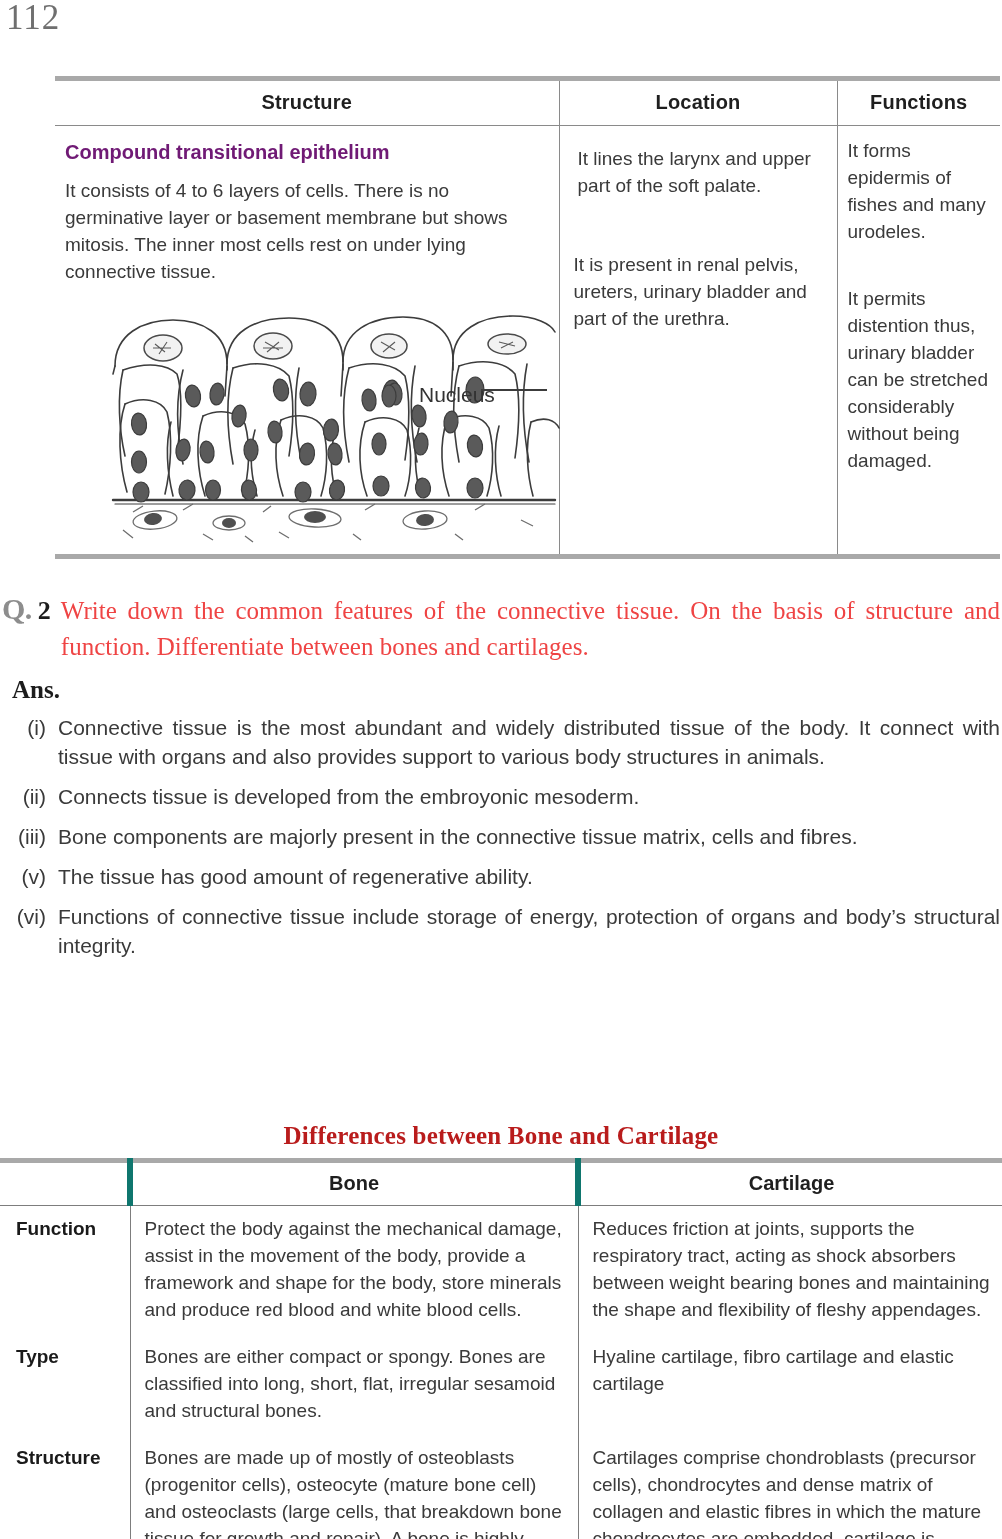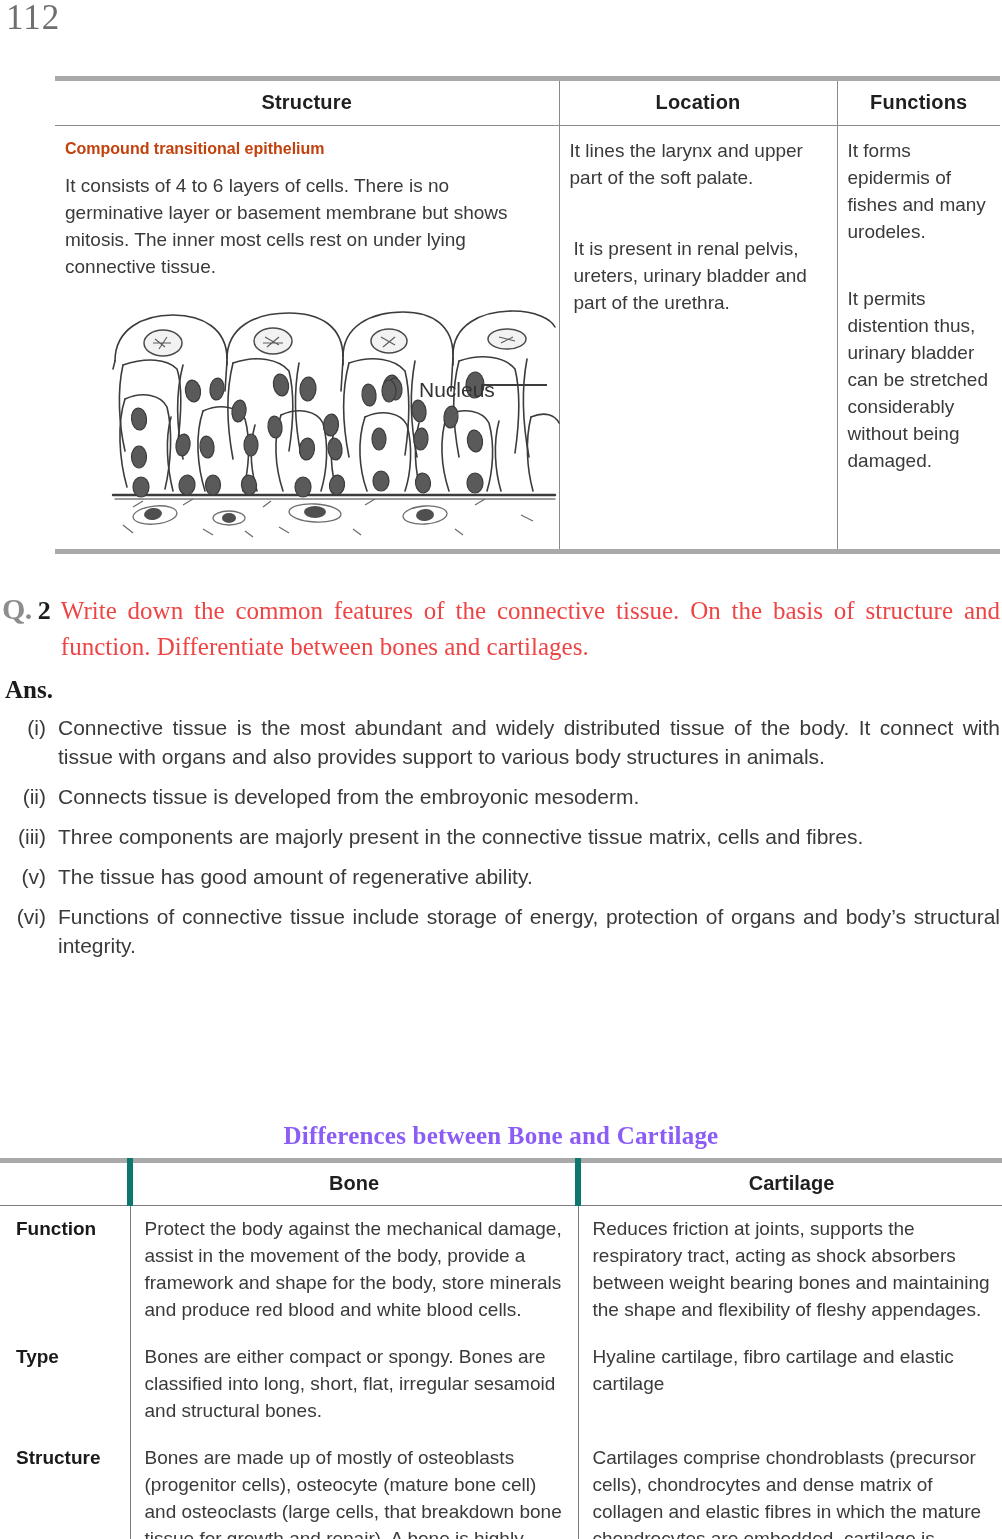--- a/index.html
+++ b/index.html
@@ -75,22 +75,22 @@
     vertical-align: top;
     padding: 12px 10px 10px;
     font-size: 19px;
     line-height: 1.42;
     color: #3a3a3a;
     border-bottom: 5px solid #a9a9a9;
   }
   table.t1 tbody td.sep { border-left: 1px solid #8a8a8a; }
   .t1-title {
     font-weight: 700;
-    font-size: 16px;
-    color: #c2410c;
+    font-size: 20px;
+    color: #701a75;
     margin: 0 0 12px 0;
   }
   .t1-body { margin: 0; }
   .gap-block { height: 40px; }
 
   
   .diagram {
     margin: 18px 0 0 38px;
     width: 460px;
     height: 240px;
@@ -140,21 +140,21 @@
     font-size: 25px;
     color: #ef4444;
     line-height: 1.42;
     text-align: justify;
     flex: 1 1 auto;
   }
   .ans-row {
     display: flex;
     align-items: baseline;
     margin-top: 12px;
-    padding-left: 5px;
+    padding-left: 12px;
     gap: 7px;
   }
   .ans-tag {
     font-family: "Liberation Serif", serif;
     font-weight: 700;
     font-size: 25px;
     color: #1c1c1c;
     flex: 0 0 auto;
     padding-right: 14px;
   }
@@ -190,21 +190,21 @@
     text-align: justify;
   }
   ol.roman li.nojust .itext { text-align: left; }
 
   
   .sub-head {
     text-align: center;
     font-family: "Liberation Serif", serif;
     font-weight: 700;
     font-size: 25px;
-    color: #8b5cf6;
+    color: #b91c1c;
     margin: 14px 0 8px 0;
     letter-spacing: 0.2px;
   }
 
   
   .t2-wrap {
     position: absolute;
     left: 0; top: 1108px;
     width: 1002px;
   }
@@ -391,21 +391,21 @@
 
               <g stroke="#3c3c3c" stroke-width="2" fill="none">
                 <path d="M378 86 L444 86"></path>
               </g>
             </svg>
             <span class="nucleus-label">Nucleus</span>
           </div>
         </td>
 
         <td class="sep">
-          <p style="margin:0">It lines the larynx and upper part of the soft palate.</p>
+          <p style="margin:8px">It lines the larynx and upper part of the soft palate.</p>
           <div class="gap-block"></div>
           <p style="margin:4px">It is present in renal pelvis, ureters, urinary bladder and part of the urethra.</p>
         </td>
 
         <td class="sep">
           <p style="margin:0">It forms epidermis of fishes and many urodeles.</p>
           <div class="gap-block"></div>
           <p style="margin:0">It permits distention thus, urinary bladder can be stretched considerably without being damaged.</p>
         </td>
       </tr>
@@ -428,21 +428,21 @@
     <li>
       <span class="marker">(i)</span>
       <span class="itext">Connective tissue is the most abundant and widely distributed tissue of the body. It connect with tissue with organs and also provides support to various body structures in animals.</span>
     </li>
     <li class="nojust">
       <span class="marker">(ii)</span>
       <span class="itext">Connects tissue is developed from the embroyonic mesoderm.</span>
     </li>
     <li class="nojust">
       <span class="marker">(iii)</span>
-      <span class="itext">Three components are majorly present in the connective tissue matrix, cells and fibres.</span>
+      <span class="itext">Bone components are majorly present in the connective tissue matrix, cells and fibres.</span>
     </li>
     <li class="nojust">
       <span class="marker">(v)</span>
       <span class="itext">The tissue has good amount of regenerative ability.</span>
     </li>
     <li>
       <span class="marker">(vi)</span>
       <span class="itext">Functions of connective tissue include storage of energy, protection of organs and body’s structural integrity.</span>
     </li>
   </ol>

